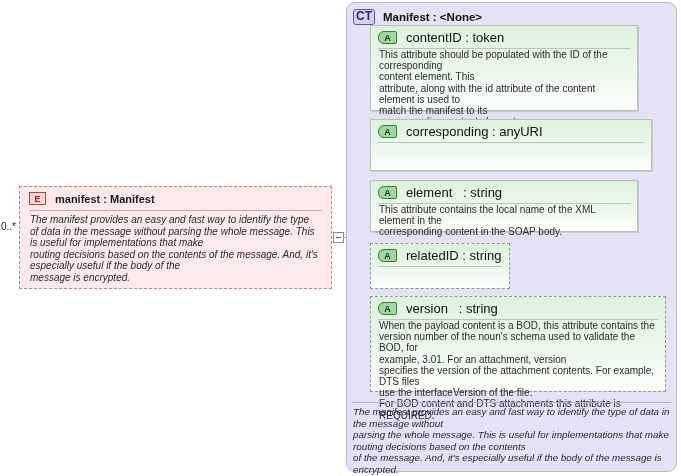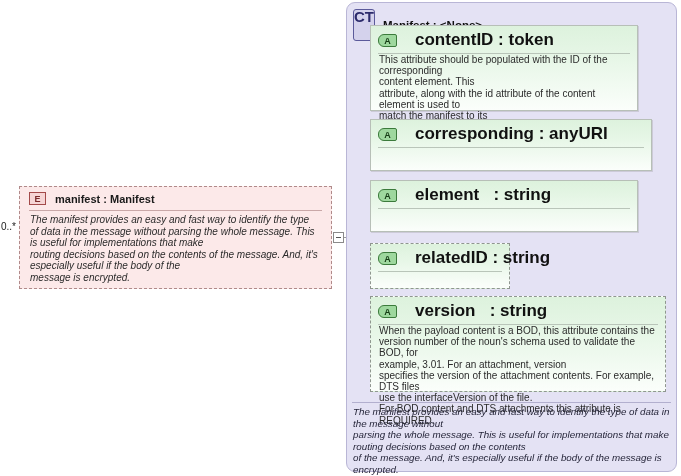--- a/index.html
+++ b/index.html
@@ -131,26 +131,26 @@
     border-radius: 9px;
     box-sizing: border-box;
   }
   #ct-header {
     display: flex;
     align-items: center;
     padding: 6px 0 0 6px;
   }
   .badge-ct {
     width: 22px;
-    height: 32px;
+    height: 16px;
     border: 1px solid #5b5a9a;
     border-radius: 3px;
     background: #d4d2ec;
     color: #2c2b6b;
-    font-size: 15px;
+    font-size: 12px;
     font-weight: bold;
     line-height: 13px;
     text-align: center;
     box-sizing: border-box;
     flex: none;
   }
   #ct-title {
     margin-left: 8px;
     font-size: 11.5px;
     font-weight: bold;
@@ -185,23 +185,23 @@
     background: #9ed89e;
     color: #153c15;
     font-size: 9px;
     font-weight: bold;
     line-height: 12px;
     text-align: center;
     box-sizing: border-box;
     flex: none;
   }
   .attr .name {
-    margin-left: 18px;
-    font-size: 17px;
-    font-weight: bold;
+    margin-left: 9px;
+    font-size: 13px;
+    font-weight: normal;
     color: #111;
     white-space: pre;
   }
   .attr .hdr-divider {
     height: 1px;
     background: #b9c5b9;
     margin: 1px 7px 0 7px;
   }
   .attr .doc {
     margin: 0 8px 0 8px;
@@ -286,20 +286,22 @@
   </div>
   <div class="hdr-divider"></div>
 </div>
 
 <div class="attr solid" style="left:370px; top:180px; width:268px; height:52px;">
   <div class="hdr">
     <span class="badge-a">A</span>
     <span class="name">element   : string</span>
   </div>
   <div class="hdr-divider"></div>
+  <div class="doc">This attribute contains the local name of the XML element in the
+corresponding content in the SOAP body.</div>
 </div>
 
 <div class="attr dashed" style="left:370px; top:243px; width:140px; height:46px;">
   <div class="hdr">
     <span class="badge-a">A</span>
     <span class="name">relatedID : string</span>
   </div>
   <div class="hdr-divider"></div>
 </div>
 

